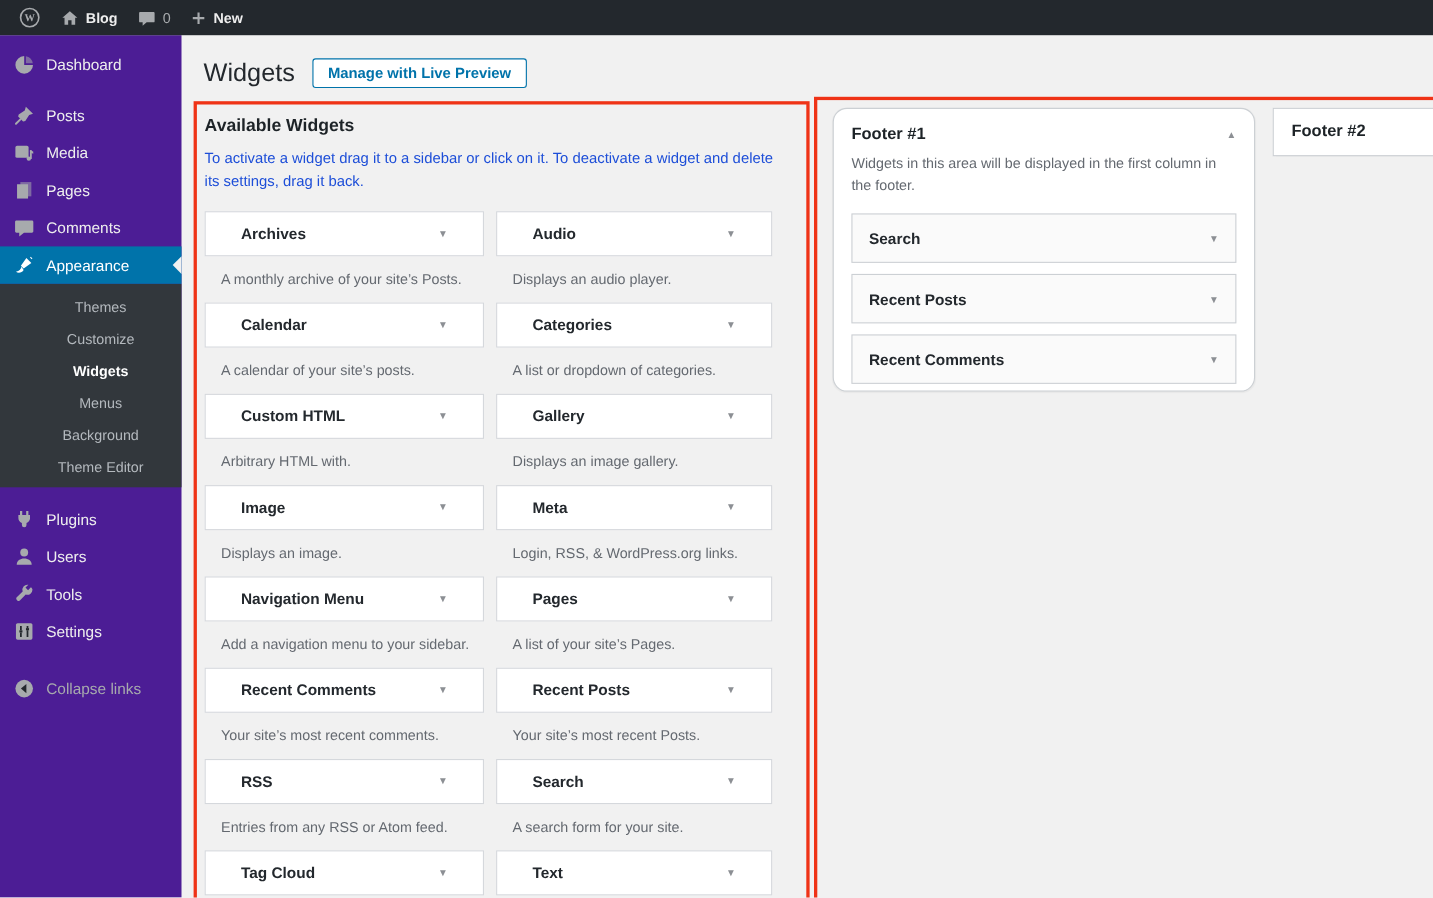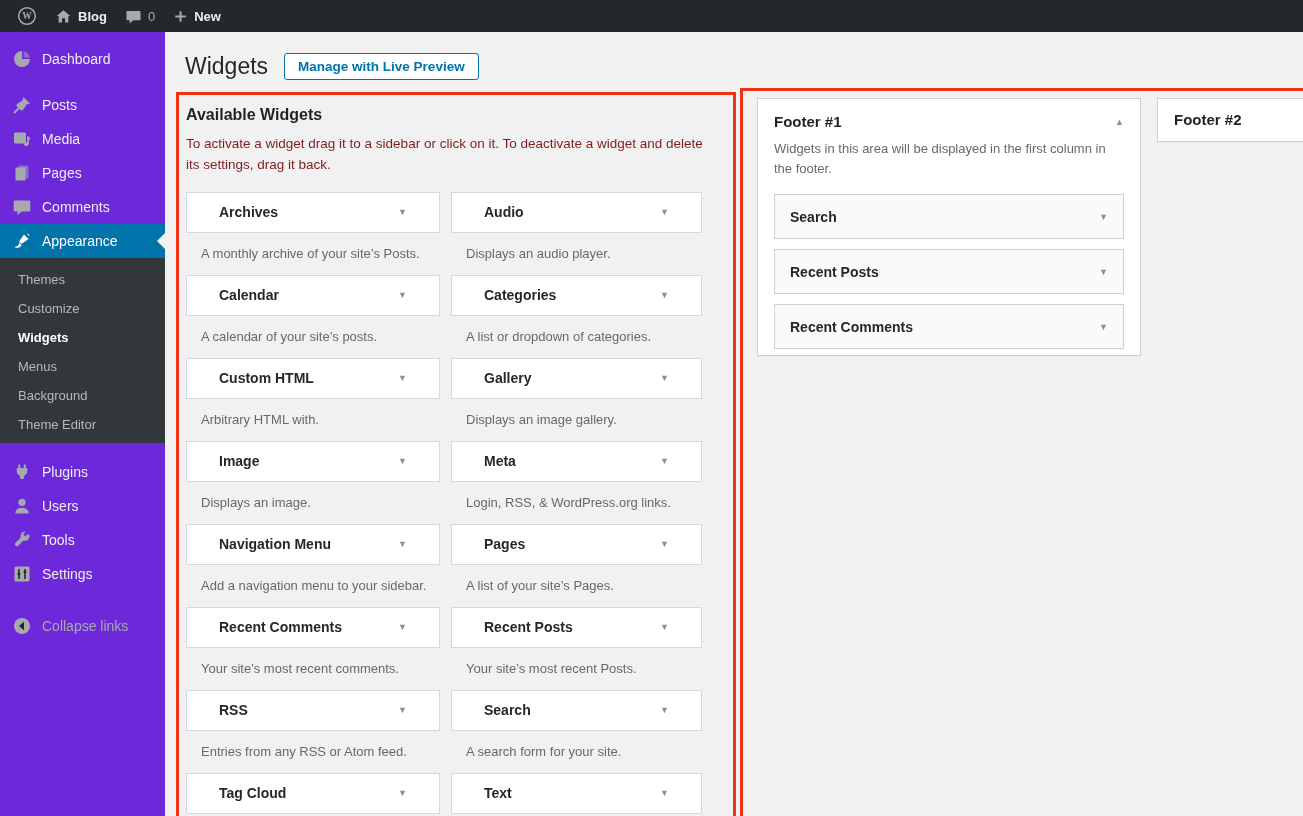--- a/index.html
+++ b/index.html
@@ -17,21 +17,21 @@
   }
   .ab-item {
     display:flex; align-items:center; height:32px; padding:0 9px;
     color:#eee; font-size:13px; font-weight:600; cursor:pointer; gap:6px;
   }
   .ab-item svg { display:block; }
   .ab-count { color:#a7aaad; font-weight:400; }
   
   .sidemenu {
     position:absolute; top:32px; left:0; bottom:0; width:165px;
-    background:#6d28d9; z-index:15; font-size:14px;
+    background:#4c1d95; z-index:15; font-size:14px;text-align:center;
   }
   .menu-item {
     display:flex; align-items:center; height:34px; color:#eee;
     padding-left:8px; gap:10px; cursor:pointer; position:relative;
   }
   .menu-item .mi-icon { width:20px; height:20px; flex:0 0 20px; margin-left:4px; }
   .menu-item.first { margin-top:10px; }
   .menu-item.group-start { margin-top:12px; }
   .menu-item.active { background:#0073aa; color:#fff; }
   .menu-item.active .arrow-notch {
@@ -56,40 +56,40 @@
     border:1px solid #0073aa; border-radius:3px; padding:5px 13px; cursor:pointer;
   }
   
   .anno { position:absolute; border:3px solid #ef3317; background:transparent; z-index:30; pointer-events:none; }
   .anno.left  { left:176px; top:92px; width:560px; height:750px; }
   .anno.right { left:740px; top:88px; width:600px; height:754px; }
   
   .avail { position:absolute; left:186px; top:106px; width:540px; z-index:2; }
   .avail h2 { font-size:16px; font-weight:bold; color:#1d2327; }
   .avail .avail-desc {
-    margin-top:10px; width:527px; font-size:13.5px; line-height:1.55; color:#7f1d1d;
+    margin-top:10px; width:527px; font-size:13.5px; line-height:1.55; color:#1d4ed8;
   }
   .widget-grid {
     margin-top:16px; display:grid; grid-template-columns:254px 251px; column-gap:11px;
   }
   .widget-cell { height:83px; }
   .widget-card {
     height:41px; background:#fff; border:1px solid #d5d8dc;
     display:flex; align-items:center; justify-content:space-between;
     padding:0 32px; cursor:grab;
   }
   .widget-card .w-title { font-size:14px; font-weight:bold; color:#23282d; }
   .dd-arrow { font-size:9px; color:#8c8f94; }
   .widget-desc { margin:13px 0 0 15px; font-size:13px; color:#646970; }
   
   .area-panel {
     position:absolute; background:#fff; border:1px solid #ccd0d4;
     box-shadow:0 1px 1px rgba(0,0,0,.04); z-index:2;
   }
-  .area-footer1 { left:757px; top:98px; width:384px; height:258px; padding:14px 16px 8px; }
+  .area-footer1 { left:757px; top:98px; width:384px; height:258px; padding:14px 16px 8px;border-radius:13px; }
   .area-footer2 { left:1157px; top:98px; width:260px; height:44px; padding:12px 16px; }
   .area-head { display:flex; align-items:center; justify-content:space-between; cursor:pointer; }
   .area-title { font-size:15px; font-weight:bold; color:#1d2327; }
   .toggle-arrow { font-size:9px; color:#8c8f94; cursor:pointer; }
   .area-desc { margin-top:9px; width:352px; font-size:13px; line-height:1.55; color:#646970; }
   .area-widgets { margin-top:15px; }
   .area-widget {
     height:45px; border:1px solid #ccd0d4; background:#fafafa;
     display:flex; align-items:center; justify-content:space-between;
     padding:0 15px; margin-bottom:10px; cursor:grab;

